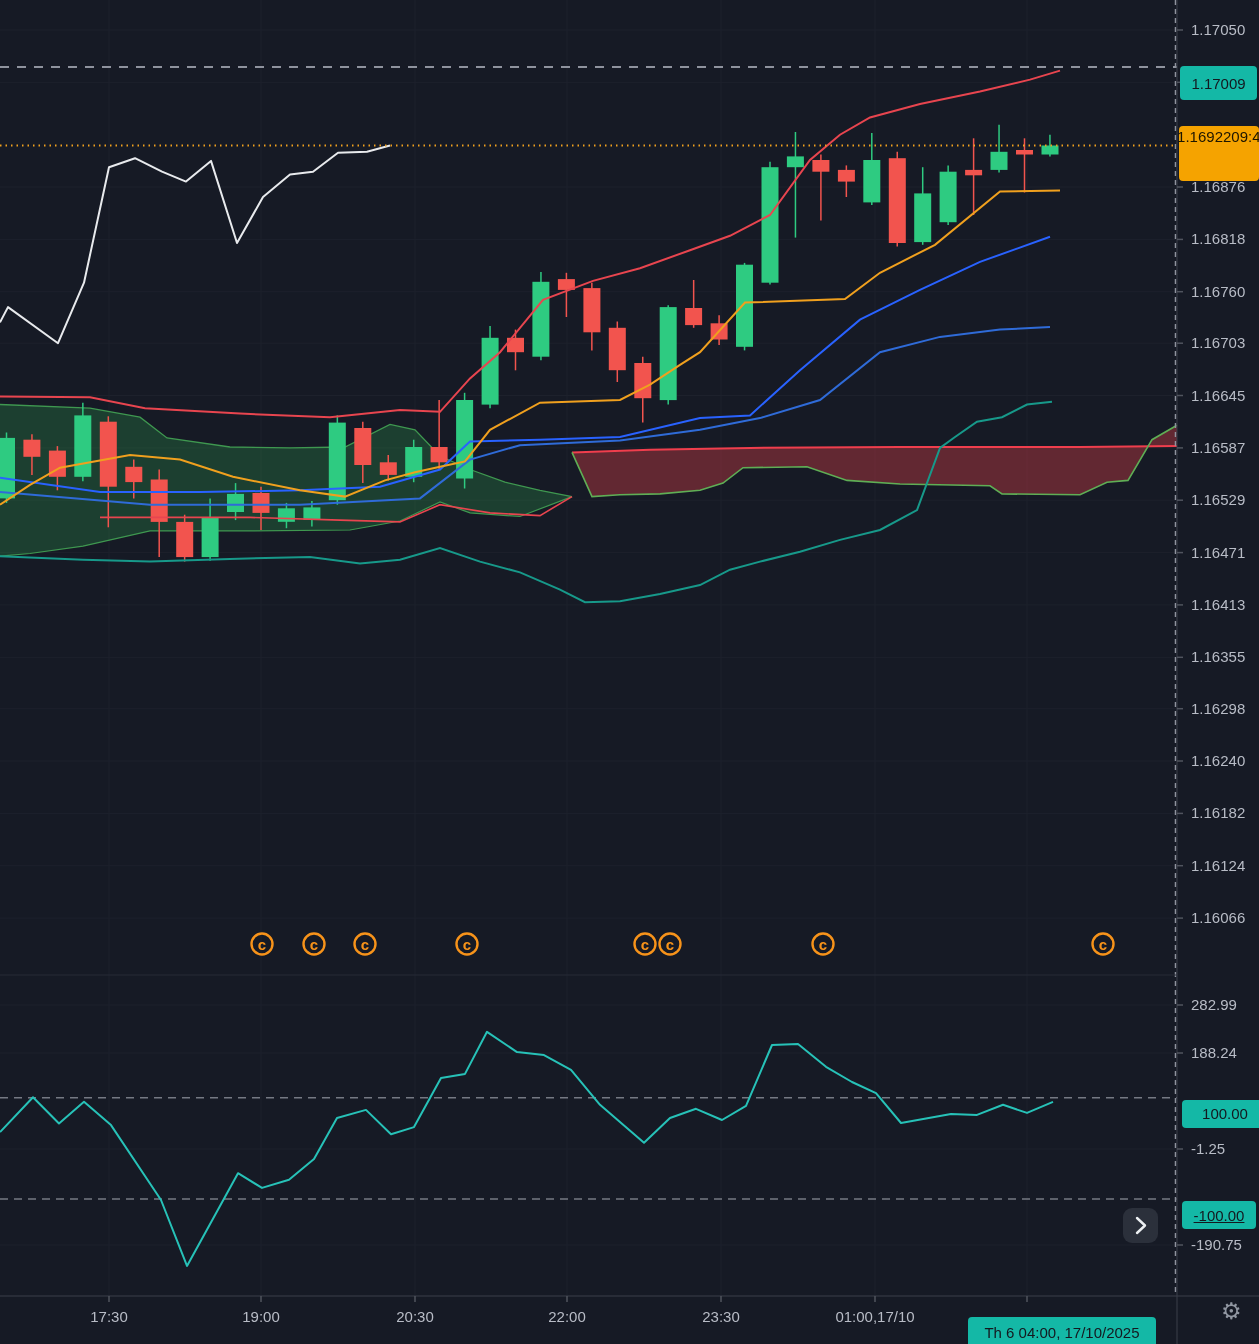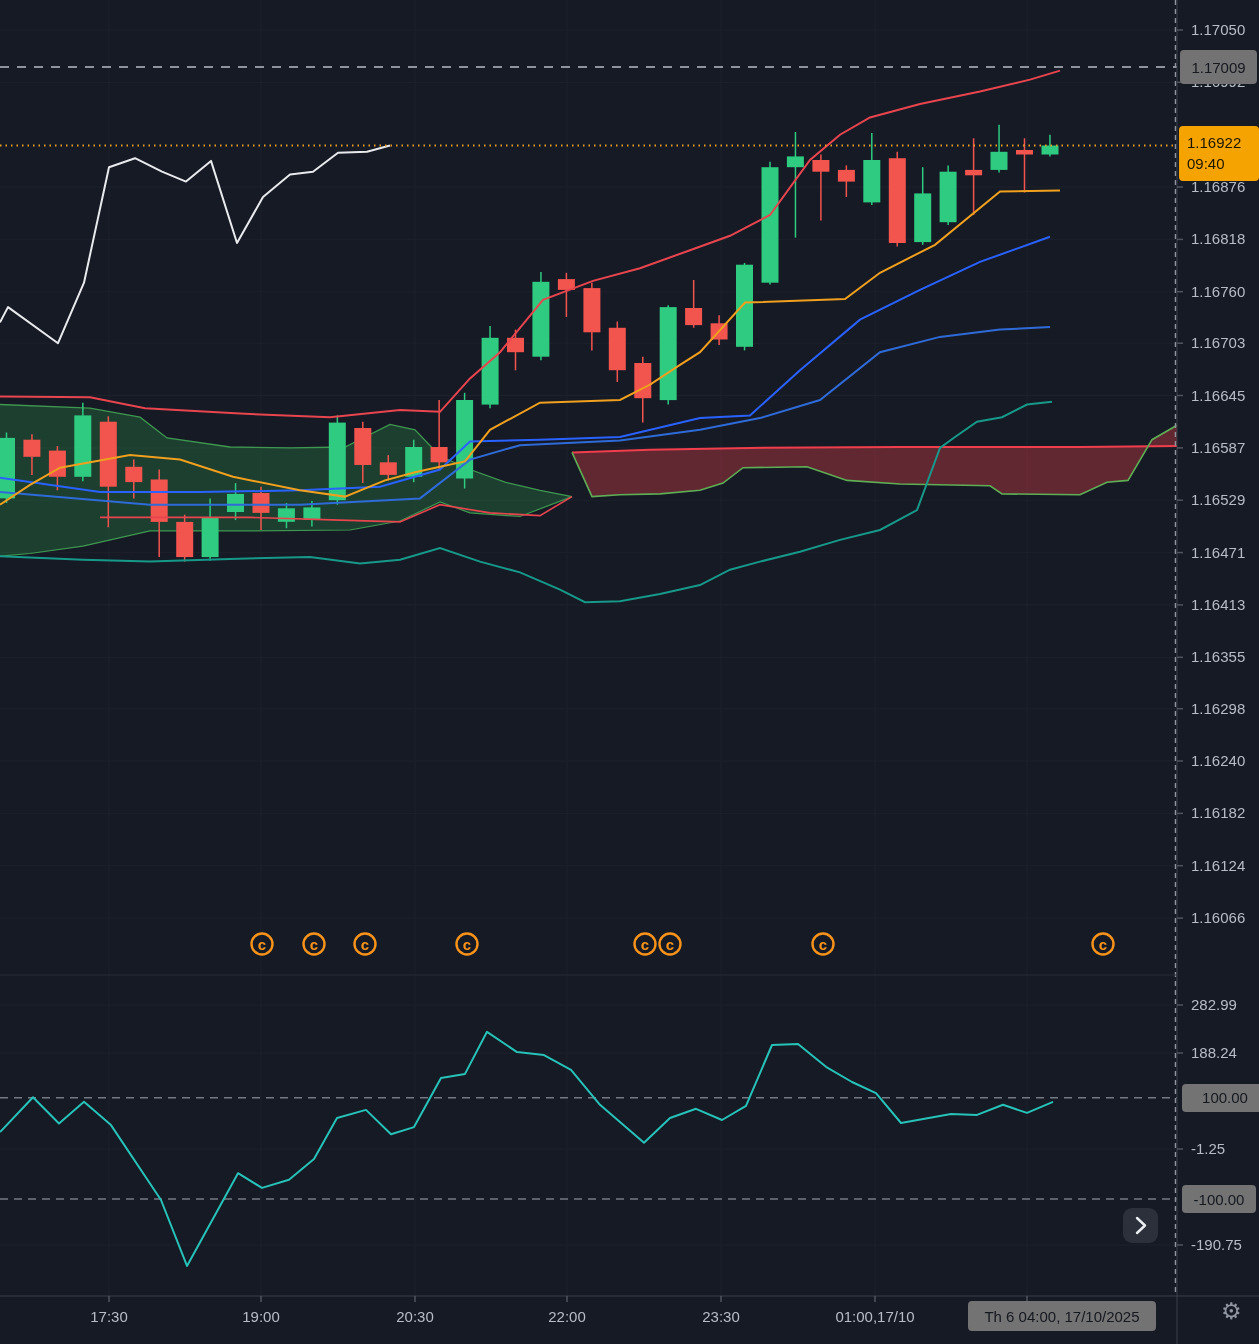--- a/index.html
+++ b/index.html
@@ -1,22 +1,22 @@
 <!DOCTYPE html>
 <html><head>
 <meta charset="utf-8">
 <style>
   html,body{margin:0;padding:0;background:#0d1117;}
   #stage{position:relative;width:1259px;height:1344px;background:#161a25;overflow:hidden;
          font-family:"Liberation Sans", sans-serif;}
   svg text{font-family:"Liberation Sans", sans-serif;}
   .badge{position:absolute;box-sizing:border-box;border-radius:4px;font-size:15px;
          display:flex;align-items:center;justify-content:center;z-index:30;}
-  .badge.gray{background:#737373;color:#14181f;}
-  .badge.orange{background:#f5a300;color:#1d1600;flex-direction:column;align-items:flex-start;
+  .badge.gray{background:#14b8a6;color:#14181f;margin-top:16px;}
+  .badge.orange{background:#f5a300;color:#1d1600;align-items:flex-start;
                 justify-content:center;padding-left:8px;line-height:21px;}
   #next-btn{position:absolute;width:35px;height:35px;border-radius:9px;border:none;
             background:#2b303b;cursor:pointer;z-index:25;display:flex;align-items:center;justify-content:center;padding:0;}
   #gear{position:absolute;color:#9096a1;font-size:23px;z-index:25;cursor:pointer;line-height:1;}
 </style>
 </head>
 <body>
 
 <div id="stage">
   <svg id="chart-svg" width="1259" height="1344" style="position:absolute;left:0;top:0;">
@@ -228,21 +228,21 @@
     </svg>
 
   <div class="badge gray" id="b-cross" style="left: 1180px; top: 50.0036px; width: 77px; height: 34px;">1.17009</div>
 
   <div class="badge orange" id="b-last" style="left: 1179px; top: 125.523px; width: 80px; height: 55px;">
     <div>1.16922</div>
     <div>09:40</div>
   </div>
 
   <div class="badge gray" id="b-osc-hi" style="left: 1182px; top: 1083.7px; width: 86px; height: 28px;">100.00</div>
-  <div class="badge gray" id="b-osc-lo" style="left: 1182px; top: 1185.02px; width: 74px; height: 28px;">-100.00</div>
+  <div class="badge gray" id="b-osc-lo" style="left: 1182px; top: 1185.02px; width: 74px; height: 28px; text-decoration: underline;">-100.00</div>
 
   <div class="badge gray" id="b-time" style="left: 968px; top: 1301px; width: 188px; height: 30px;">Th 6 04:00, 17/10/2025</div>
 
   <button id="next-btn" style="left: 1123px; top: 1208px;">
     <svg width="35" height="35">
       <polyline points="14,10 22,17.5 14,25" fill="none" stroke="#eceff2" stroke-width="2.4" stroke-linecap="round" stroke-linejoin="round"></polyline>
     </svg>
   </button>
 
   <div id="gear" style="left: 1221px; top: 1300px;">⚙</div>

